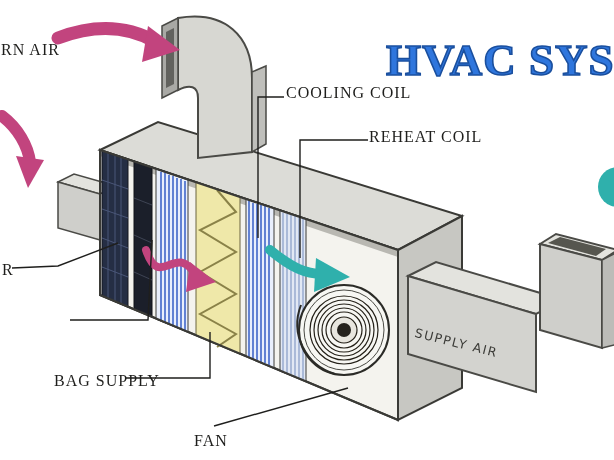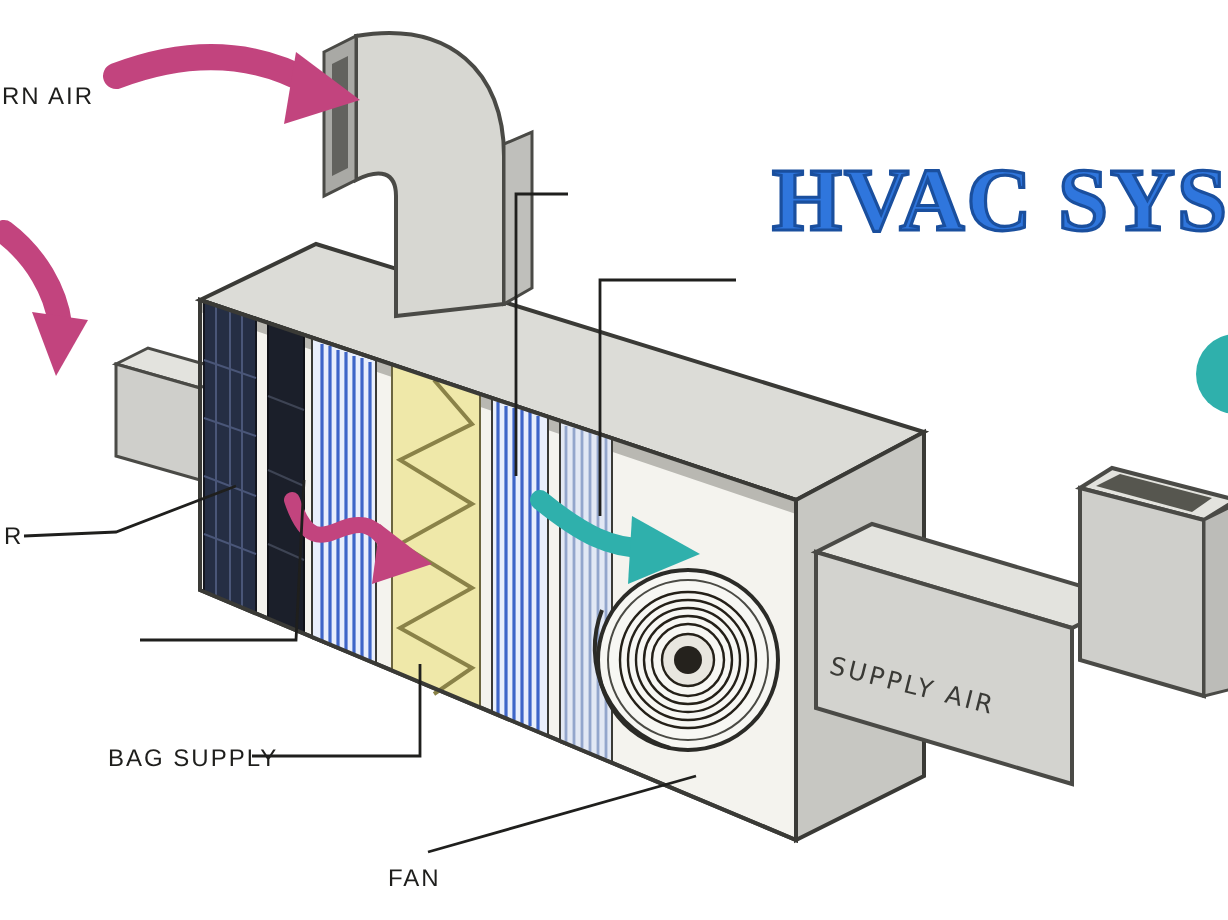--- a/index.html
+++ b/index.html
@@ -1,25 +1,25 @@
 <!DOCTYPE html>
 <html><head>
 <meta charset="utf-8">
 <style>
   html,body{margin:0;padding:0;background:#ffffff;}
   #canvas{position:relative;width:614px;height:460px;overflow:hidden;background:#ffffff;
           font-family:"DejaVu Sans",sans-serif;}
   #diagram-svg{position:absolute;left:0;top:0;}
-  .lbl{position:absolute;font-size:12px;color:#1e1e1c;letter-spacing:1px;white-space:nowrap;
-       font-family:Liberation Sans, sans-serif;}
+  .lbl{position:absolute;font-size:16px;color:#1e1e1c;letter-spacing:1px;white-space:nowrap;
+       font-family:Liberation Serif, serif;}
   .lbl-supply{position:absolute;font-size:12.5px;color:#3a3a36;letter-spacing:1.5px;white-space:nowrap;
        transform:rotate(14deg);transform-origin:left top;font-family:"DejaVu Sans",sans-serif;}
   .title{position:absolute;left:386px;top:34px;font-family:"Liberation Serif",serif;
        font-weight:bold;font-size:45px;color:#2f76dd;-webkit-text-stroke:1.6px #1a4f9e;
-       letter-spacing:1px;white-space:nowrap;margin-top:40px;}
+       letter-spacing:1px;white-space:nowrap;}
 </style>
 </head>
 <body>
 
 <div id="canvas">
 
 <svg id="diagram-svg" width="614" height="460" viewBox="0 0 614 460">
 
   <g>
     <polygon points="100,150 158,122 462,216 398,250" fill="#dcdcd7" stroke="#3a3a36" stroke-width="2"></polygon>
@@ -156,18 +156,20 @@
     <polyline points="12,268 58,266 118,243"></polyline>
     <polyline points="70,320 148,320 152,240"></polyline>
     <polyline points="126,378 210,378 210,332"></polyline>
     <polyline points="214,426 348,388"></polyline>
   </g>
 </svg>
 
 <div class="title">HVAC SYS</div>
 
 <div class="lbl" style="left:1px;top:41px">RN AIR</div>
+<div class="lbl" style="left:286px;top:84px">COOLING COIL</div>
+<div class="lbl" style="left:369px;top:128px">REHEAT COIL</div>
 <div class="lbl" style="left:2px;top:261px">R</div>
 <div class="lbl" style="left:54px;top:372px">BAG SUPPLY</div>
 <div class="lbl" style="left:194px;top:432px">FAN</div>
 <div class="lbl-supply" style="left:417px;top:325px">SUPPLY AIR</div>
 
 </div>
 
 </body></html>

